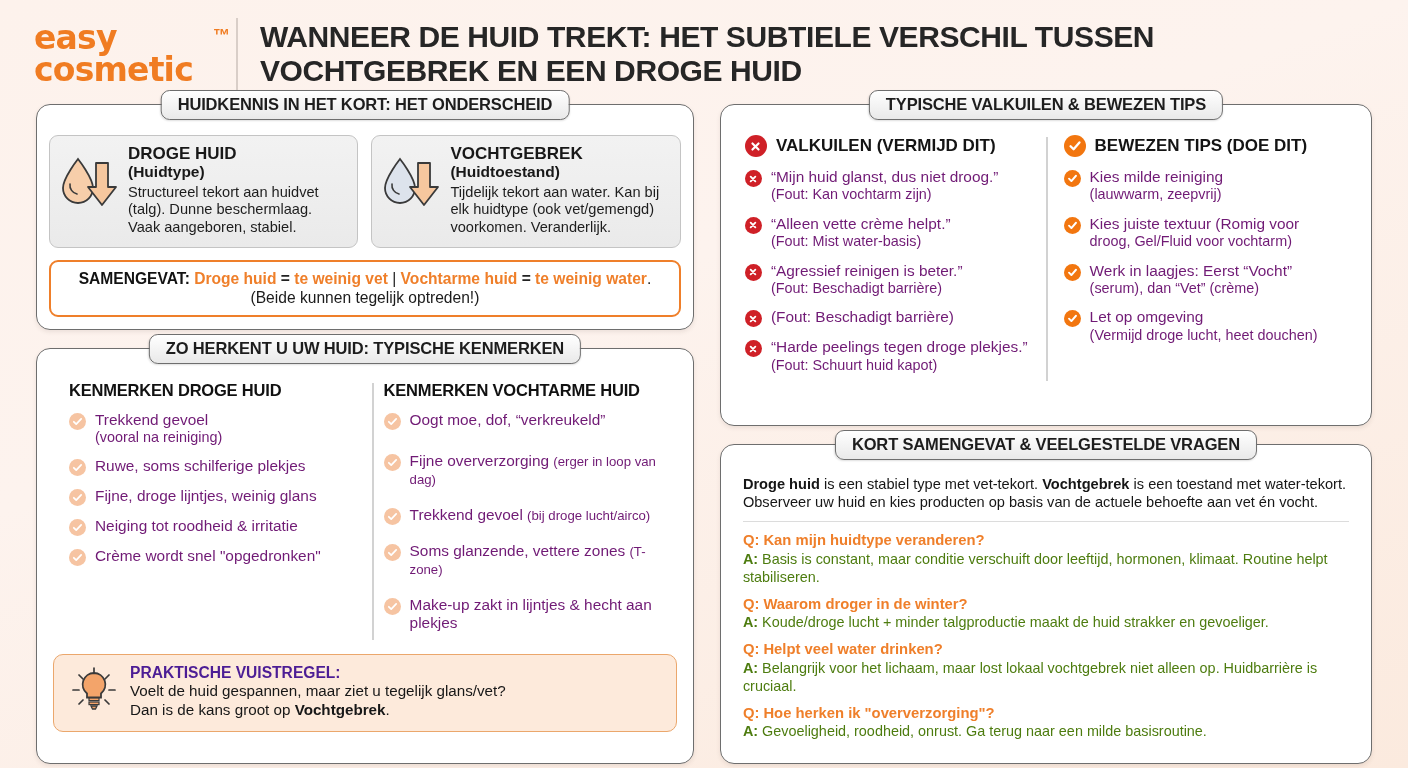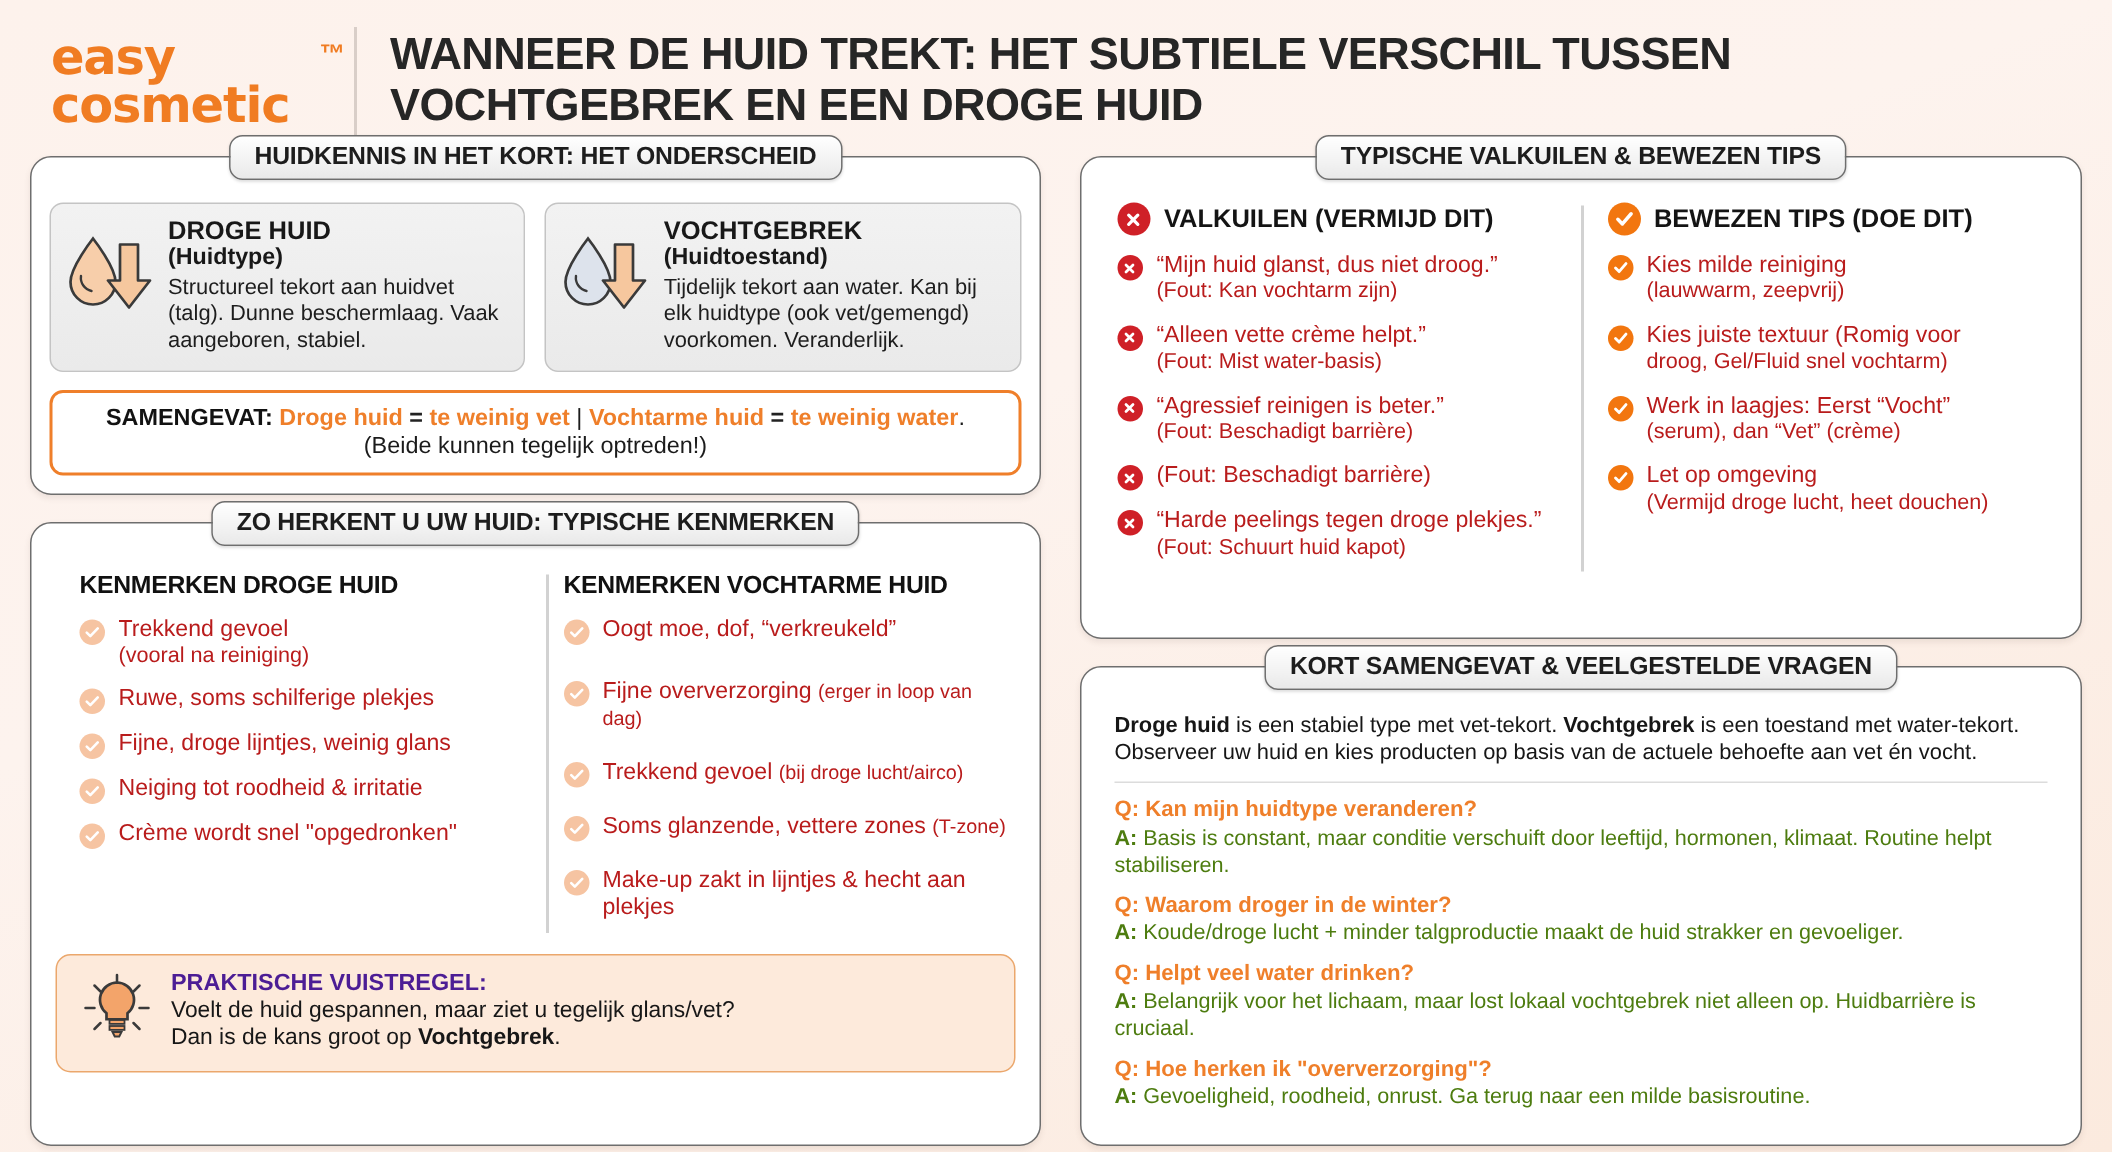--- a/index.html
+++ b/index.html
@@ -51,21 +51,21 @@
     letter-spacing: -0.4px;
     color: #262626;
     text-transform: uppercase;
     max-width: 940px;
   }
 
   
   .board {
     display: flex;
     gap: 26px;
-    padding: 0 20px;
+    padding: 0 36px;
     height: 660px;
   }
   .col { display: flex; flex-direction: column; gap: 18px; }
   .col-left { width: 684px; }
   .col-right { width: 678px; }
 
   
   .panel {
     position: relative;
     background: #ffffff;
@@ -139,21 +139,21 @@
     letter-spacing: -0.2px;
   }
   ul.clean { list-style: none; }
   ul.clean li {
     display: flex;
     align-items: flex-start;
     gap: 9px;
     margin-bottom: 11px;
     font-size: 15.4px;
     line-height: 1.2;
-    color: #b91c1c;
+    color: #701a75;
   }
   .mark {
     flex: 0 0 17px;
     width: 17px; height: 17px;
     border-radius: 50%;
     margin-top: 2px;
     display: flex; align-items: center; justify-content: center;
   }
   .mark svg { display:block; }
   .mark-soft { background: #f6c4a2; }
@@ -493,21 +493,21 @@
                 </span>
               </li>
               <li>
                 <span class="mark mark-orange">
                   <svg width="11" height="11" viewBox="0 0 12 12">
                       <path d="M2.2 6.2 L4.8 8.8 L9.8 3" fill="none" stroke="#fff" stroke-width="2.1" stroke-linecap="round" stroke-linejoin="round"></path>
                     </svg>
                 </span>
                 <span>
                   <span>Kies juiste textuur (Romig voor</span>
-                  <span class="li-note">droog, Gel/Fluid snel vochtarm)</span>
+                  <span class="li-note">droog, Gel/Fluid voor vochtarm)</span>
                 </span>
               </li>
               <li>
                 <span class="mark mark-orange">
                   <svg width="11" height="11" viewBox="0 0 12 12">
                       <path d="M2.2 6.2 L4.8 8.8 L9.8 3" fill="none" stroke="#fff" stroke-width="2.1" stroke-linecap="round" stroke-linejoin="round"></path>
                     </svg>
                 </span>
                 <span>
                   <span>Werk in laagjes: Eerst “Vocht”</span>

